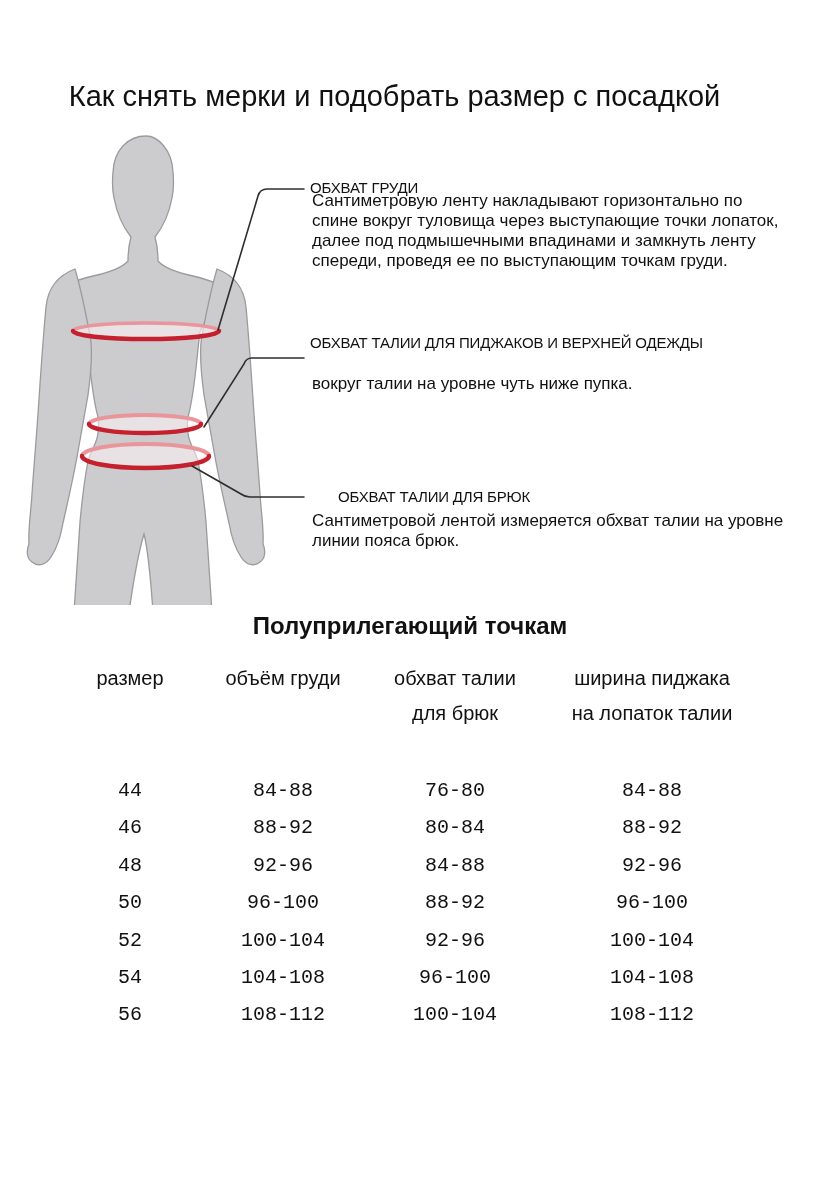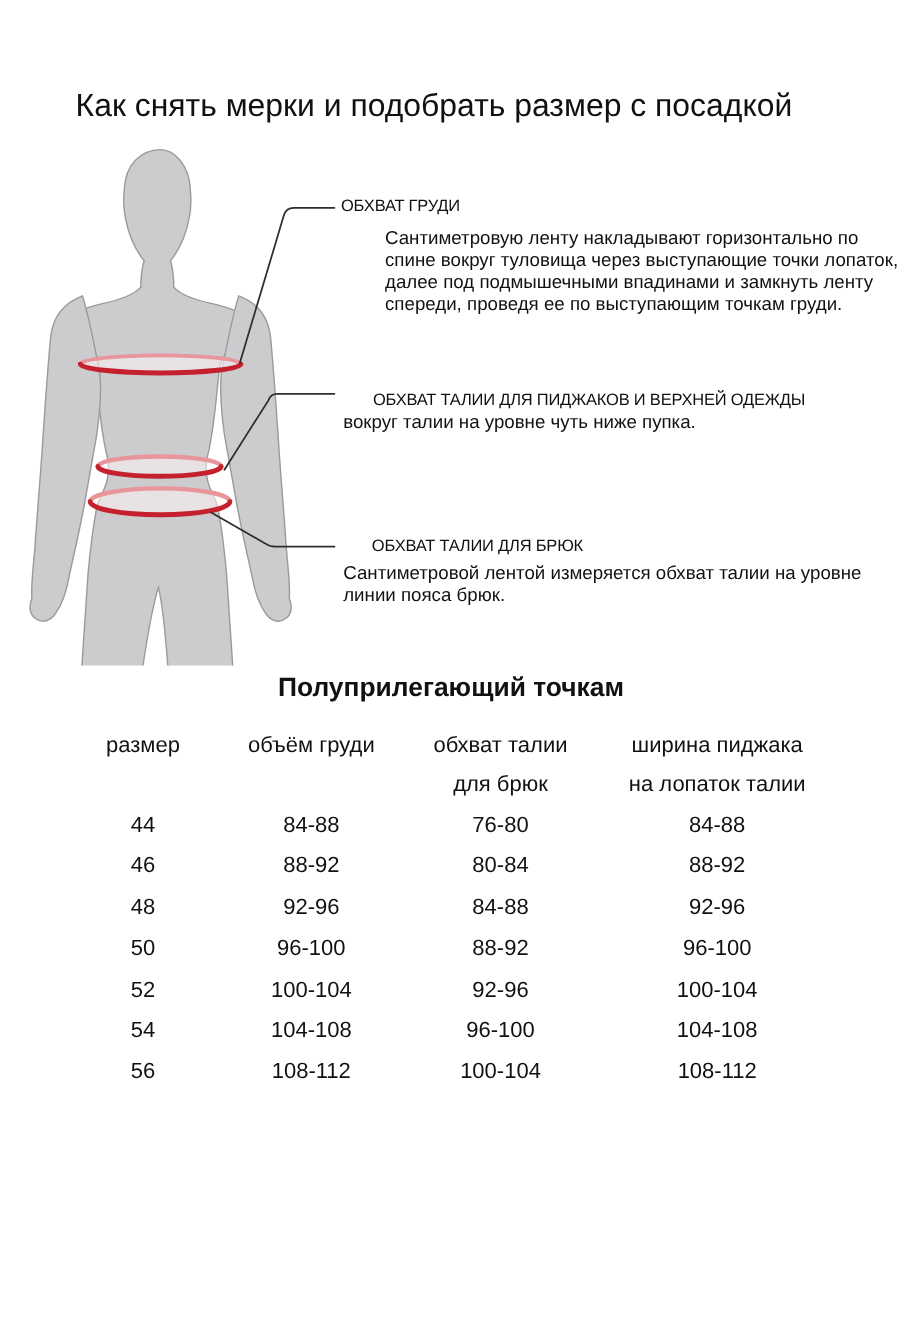--- a/index.html
+++ b/index.html
@@ -43,22 +43,22 @@
   }
   .sec-body {
     position: absolute;
     left: 312px;
     font-size: 17px;
     line-height: 20px;
   }
   .para-line { white-space: pre; }
 
   .s1-heading { top: 177px; }
-  .s1-body    { top: 207px; margin-left: 38px; }
-  .s2-heading { top: 353px; margin-left: 29px; }
+  .s1-body    { top: 191px; }
+  .s2-heading { top: 332px; }
   .s2-body    { top: 374px; }
   .s3-heading { top: 486px; margin-left: 28px; }
   .s3-body    { top: 511px; }
 
   
   .table-title {
     position: absolute;
     top: 612px; left: 60px; width: 700px;
     text-align: center;
     font-size: 24px;
@@ -70,21 +70,21 @@
     left: 60px; width: 700px;
     display: grid;
     grid-template-columns: 140px 166px 178px 216px;
   }
   .thead-line { font-size: 20px; line-height: 24px; }
   .thead-line .cell, .t-row .cell { text-align: center; }
   .thead-1 { top: 666px; }
   .thead-2 { top: 701px; }
   .t-body {
     position: absolute;
-    top: 732px; left: 0; width: 741px;
+    top: 772px; left: 0; width: 741px; font-family: Liberation Mono, monospace;
   }
   .t-row {
     position: relative;
     left: 60px;
     height: 37.4px;
     line-height: 37.4px;
     font-size: 20px;
   }
 </style>
 </head>

